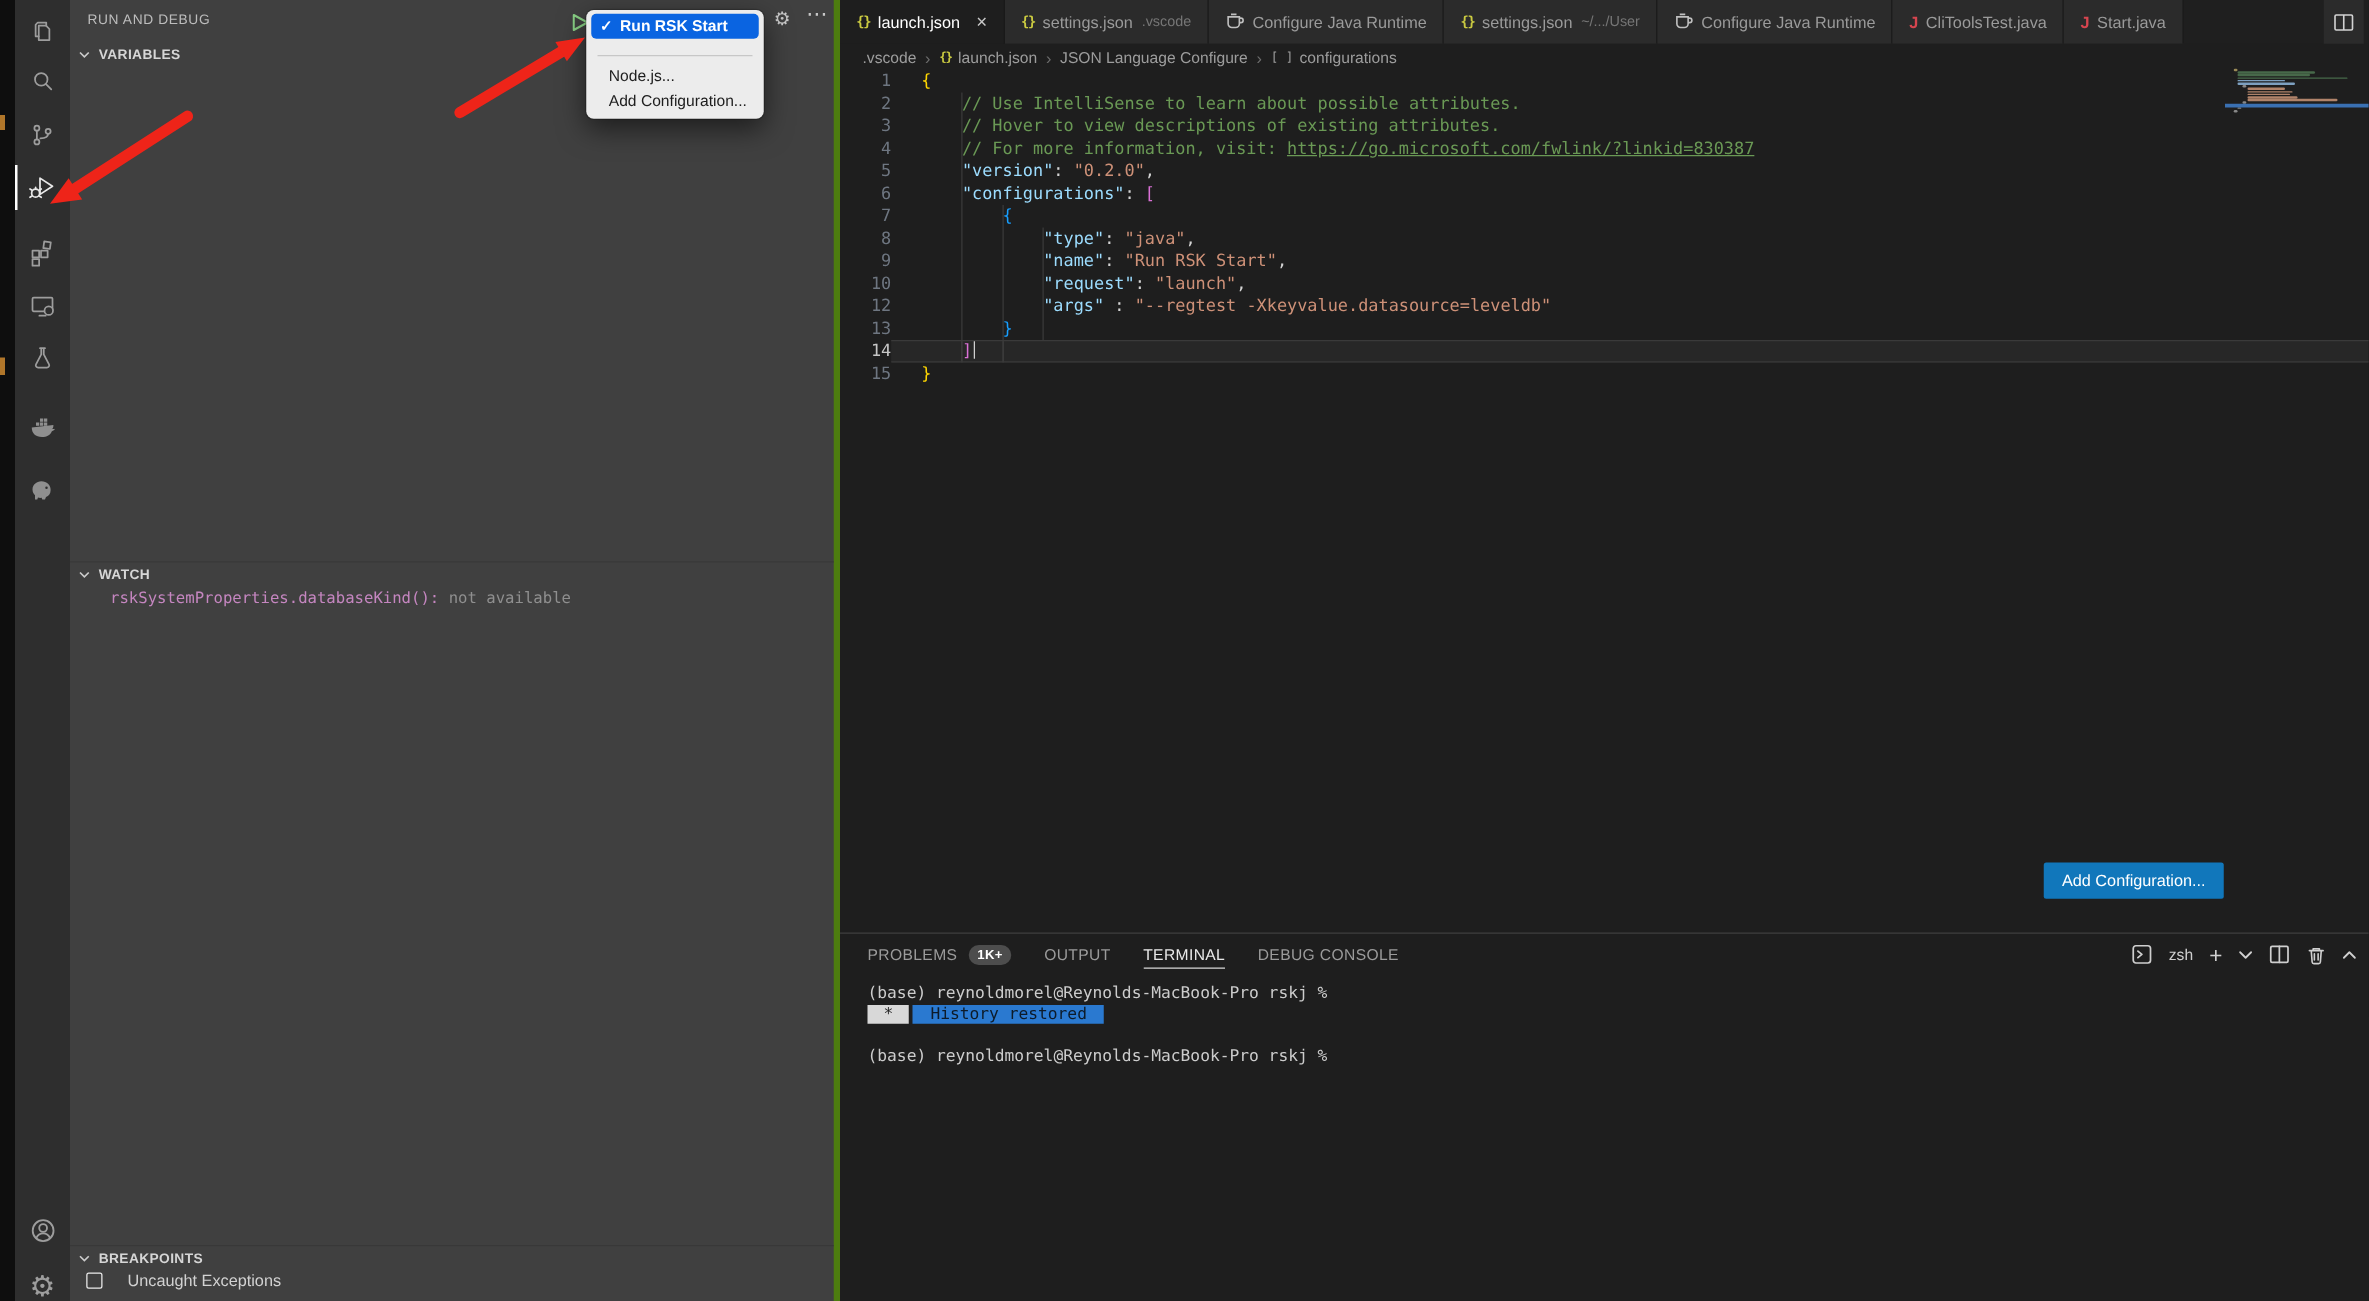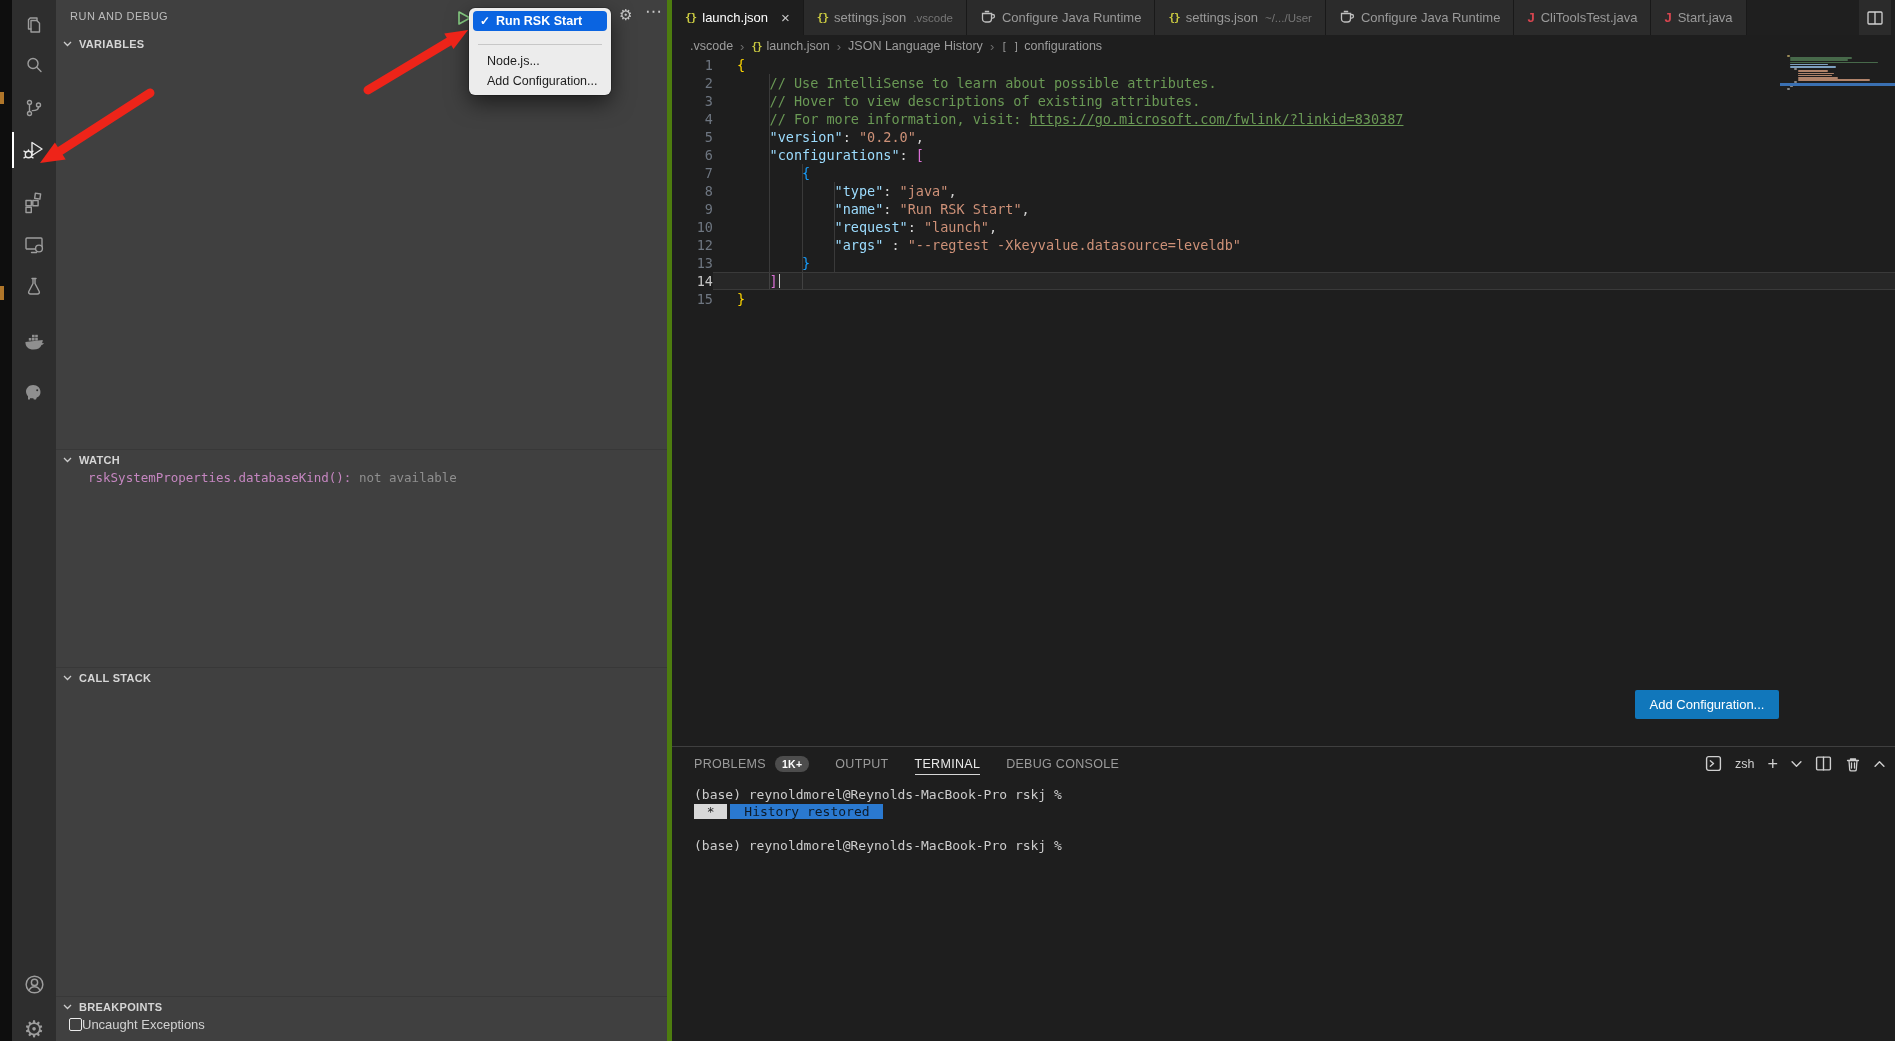--- a/index.html
+++ b/index.html
@@ -24,21 +24,21 @@
   .sidebar{position:absolute;left:56px;top:0;width:616px;height:100%;background:#404040;border-right:5px solid #4d7c0f;box-sizing:border-box}
   .sb-title{position:absolute;left:14px;top:10px;font-size:11px;letter-spacing:.5px;color:#bdbdbd}
   .sb-play{position:absolute;left:399px;top:9px}
   .sb-gear{position:absolute;left:563px;top:6px;font-size:15px;color:#c8c8c8;cursor:pointer}
   .sb-dots{position:absolute;left:589px;top:1px;font-size:17px;color:#c8c8c8;cursor:pointer;letter-spacing:1px}
   .sec-head{position:absolute;left:0;width:100%;height:21px;display:flex;align-items:center;gap:7px;padding-left:7px;box-sizing:border-box;font-size:11px;font-weight:700;letter-spacing:.3px;color:#d6d6d6;cursor:pointer}
   .sec-head.bordered{border-top:1px solid #383838}
   .watch-item{position:absolute;left:32px;top:470px;font:12.5px "DejaVu Sans Mono",monospace;white-space:pre}
   .watch-item .expr{color:#c586c0}
   .watch-item .val{color:#8f8f8f;}
-  .bp-row{position:absolute;left:13px;top:1017px;display:flex;align-items:center;gap:0;cursor:pointer}
+  .bp-row{position:absolute;left:13px;top:1017px;display:flex;align-items:center;gap:20px;cursor:pointer}
   .bp-box{width:13px;height:13px;border:1.6px solid #ececec;background:transparent;box-sizing:border-box;border-radius:2px}
   .bp-label{font-size:13px;color:#d2d2d2}
 
   
   .dropdown{position:absolute;left:469px;top:8px;width:142px;height:87px;background:#ececec;border-radius:6px;box-shadow:0 0 0 1px rgba(0,0,0,.18),0 8px 22px rgba(0,0,0,.55);z-index:110}
   .dd-sel{position:absolute;left:4px;top:3px;right:4px;height:20px;background:#0a64e1;border-radius:4px;color:#fff;font-size:12.5px;font-weight:600;display:flex;align-items:center;gap:6px;padding-left:7px;cursor:pointer}
   .dd-check{font-size:12px;font-weight:700}
   .dd-sep{position:absolute;left:9px;right:9px;top:36px;height:1px;background:#c7c7c7}
   .dd-item{position:absolute;left:18px;height:17px;line-height:17px;font-size:12.5px;color:#1d1d1d;cursor:pointer;white-space:nowrap}
 
@@ -202,26 +202,20 @@
     </div>
 
     <div class="sec-head bordered" style="top:449px">
       <svg width="9" height="6">
           <path d="M1 1l3.5 3.5L8 1" stroke="#cccccc" fill="none" stroke-width="1.3"></path>
         </svg>
       <span>WATCH</span>
     </div>
     <div class="watch-item"><span class="expr">rskSystemProperties.databaseKind():</span><span class="val"> </span><span class="val">not available</span></div>
 
-    <div class="sec-head bordered" style="top:667px">
-      <svg width="9" height="6">
-          <path d="M1 1l3.5 3.5L8 1" stroke="#cccccc" fill="none" stroke-width="1.3"></path>
-        </svg>
-      <span>CALL STACK</span>
-    </div>
 
     <div class="sec-head bordered" style="top:996px">
       <svg width="9" height="6">
           <path d="M1 1l3.5 3.5L8 1" stroke="#cccccc" fill="none" stroke-width="1.3"></path>
         </svg>
       <span>BREAKPOINTS</span>
     </div>
     <div class="bp-row">
       <span class="bp-box"></span>
       <span class="bp-label">Uncaught Exceptions</span>
@@ -279,21 +273,21 @@
         <span class="crumb">
           <span>.vscode</span>
         </span>
         <span class="crumb-sep">›</span>
         <span class="crumb">
           <span class="ci-json">{}</span>
           <span>launch.json</span>
         </span>
         <span class="crumb-sep">›</span>
         <span class="crumb">
-          <span>JSON Language History</span>
+          <span>JSON Language Configure</span>
         </span>
         <span class="crumb-sep">›</span>
         <span class="crumb">
           <span class="ci-arr">[ ]</span>
           <span>configurations</span>
         </span>
       </div>
 
     <div class="guide" style="left:97px;top:74px;height:216px"></div>
     <div class="guide" style="left:130px;top:164px;height:126px"></div>

